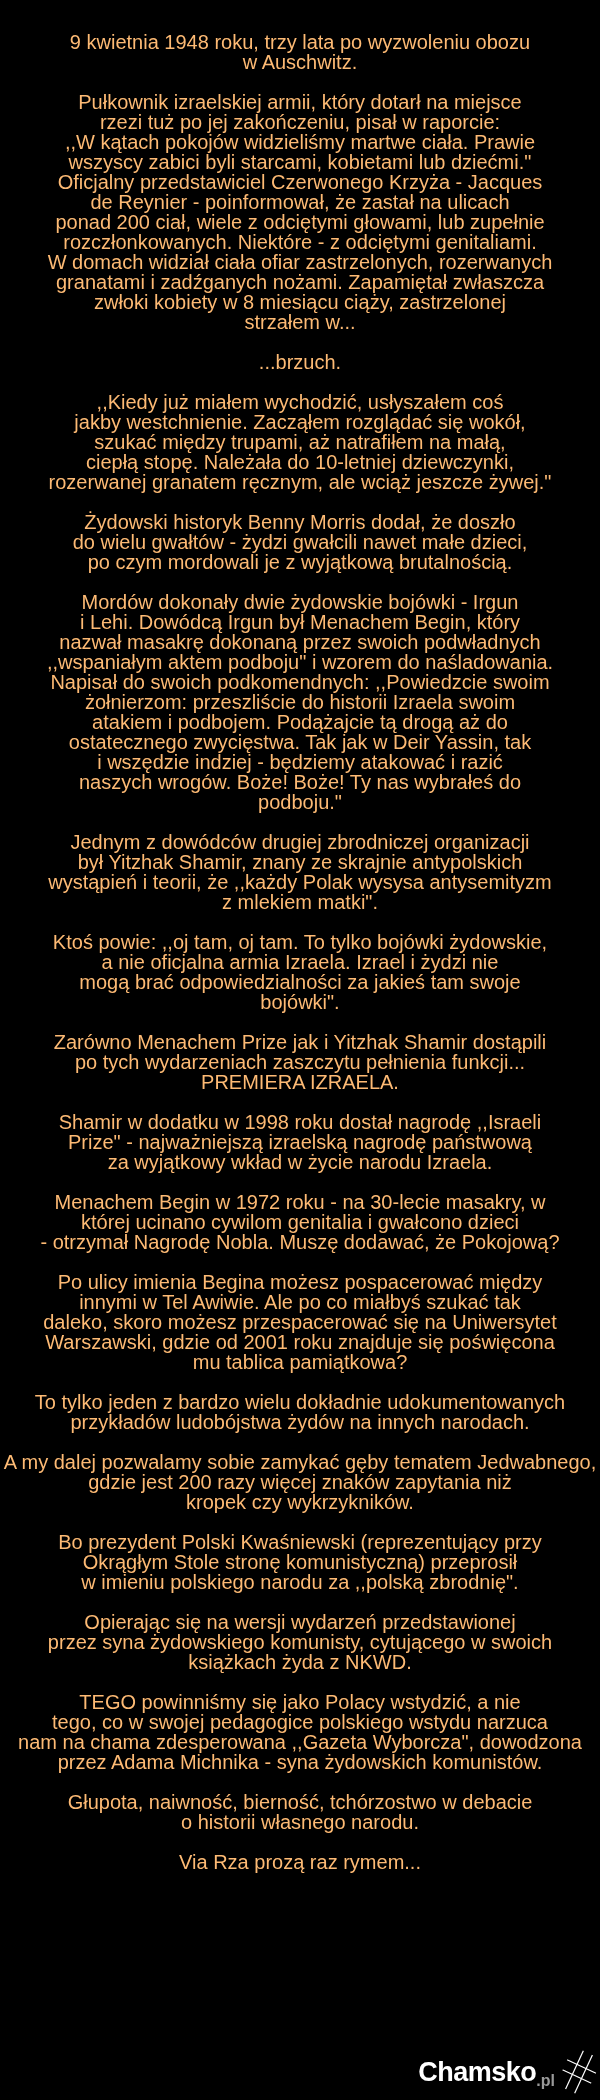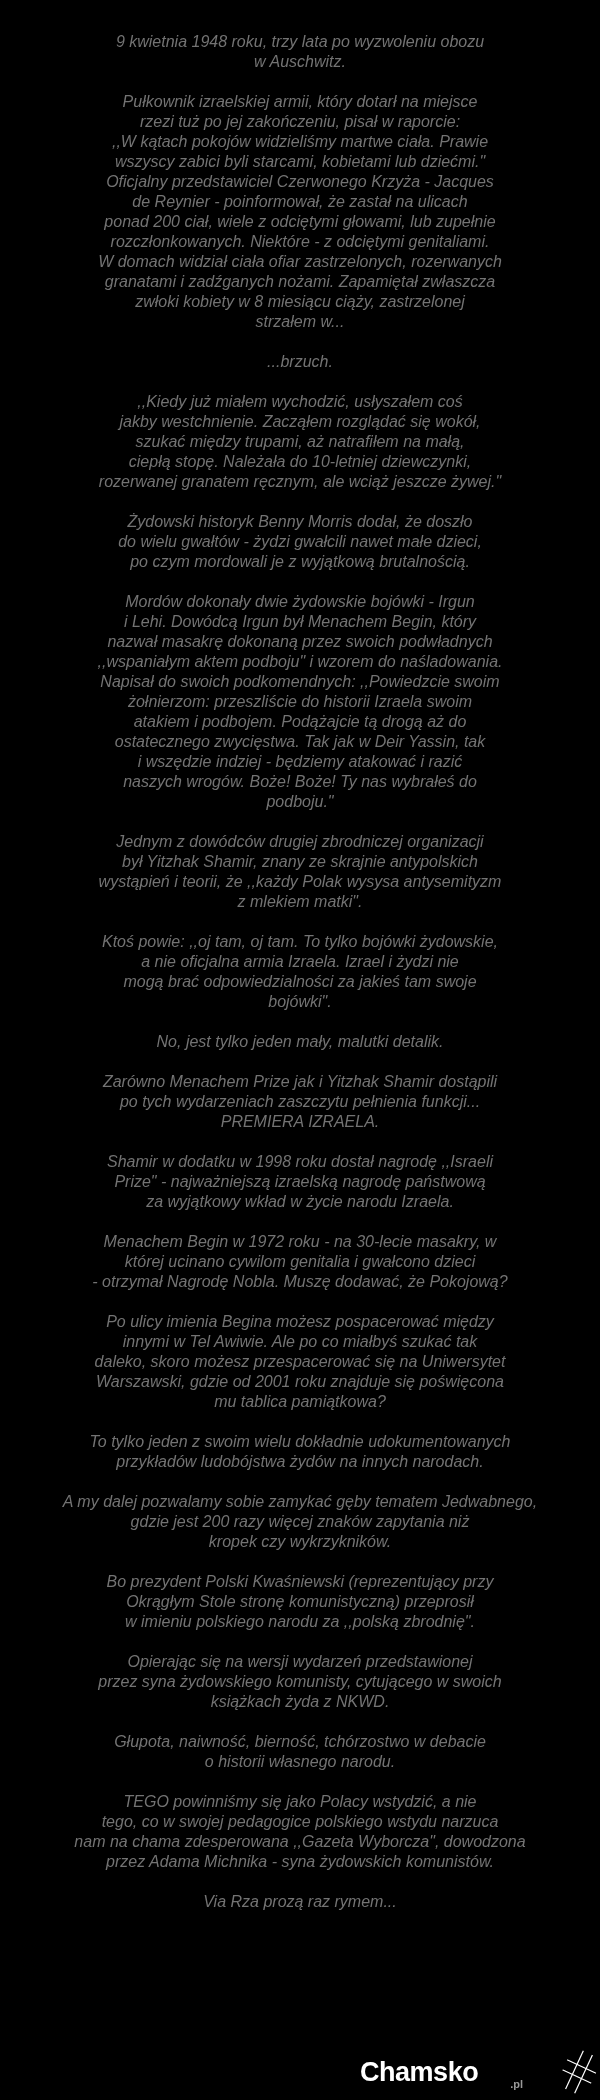--- a/index.html
+++ b/index.html
@@ -8,48 +8,46 @@
     height: 2100px;
     background: #000000;
     position: relative;
     overflow: hidden;
     font-family: "Liberation Sans", sans-serif;
   }
   .article {
     box-sizing: border-box;
     width: 600px;
     padding: 32px 0 0 0;
-    color: #737373;
-    font-size: 16px;
+    color: #fdba74;
+    font-size: 20px;
     line-height: 20px;
     text-align: center;
-    font-style: italic;
   }
   .article p {
     margin: 20px 2px;
     white-space: pre-line;
   }
   .article p:first-child { margin-top: 0; }
   .logo {
     position: absolute;
     top: 2050px;
     right: 5px;
     display: flex;
     align-items: center;
-    gap: 32px;
   }
   .brand {
     font-weight: bold;
     font-size: 27px;
     letter-spacing: -0.5px;
     color: #ffffff;
   }
   .brand-suffix {
     font-weight: bold;
-    font-size: 11px;
+    font-size: 16px;
     color: #999999;
     align-self: flex-end;
     padding-bottom: 4px;
   }
   .hash {
     margin-left: 8px;
     transform: rotate(25deg);
   }
 </style>
 </head>
@@ -91,52 +89,51 @@
 naszych wrogów. Boże! Boże! Ty nas wybrałeś do
 podboju."</p>
   <p>Jednym z dowódców drugiej zbrodniczej organizacji
 był Yitzhak Shamir, znany ze skrajnie antypolskich
 wystąpień i teorii, że ,,każdy Polak wysysa antysemityzm
 z mlekiem matki".</p>
   <p>Ktoś powie: ,,oj tam, oj tam. To tylko bojówki żydowskie,
 a nie oficjalna armia Izraela. Izrael i żydzi nie
 mogą brać odpowiedzialności za jakieś tam swoje
 bojówki".</p>
-  <p>No, jest tylko jeden mały, malutki detalik.</p>
   <p>Zarówno Menachem Prize jak i Yitzhak Shamir dostąpili
 po tych wydarzeniach zaszczytu pełnienia funkcji...
 PREMIERA IZRAELA.</p>
   <p>Shamir w dodatku w 1998 roku dostał nagrodę ,,Israeli
 Prize" - najważniejszą izraelską nagrodę państwową
 za wyjątkowy wkład w życie narodu Izraela.</p>
   <p>Menachem Begin w 1972 roku - na 30-lecie masakry, w
 której ucinano cywilom genitalia i gwałcono dzieci
 - otrzymał Nagrodę Nobla. Muszę dodawać, że Pokojową?</p>
   <p>Po ulicy imienia Begina możesz pospacerować między
 innymi w Tel Awiwie. Ale po co miałbyś szukać tak
 daleko, skoro możesz przespacerować się na Uniwersytet
 Warszawski, gdzie od 2001 roku znajduje się poświęcona
 mu tablica pamiątkowa?</p>
-  <p>To tylko jeden z swoim wielu dokładnie udokumentowanych
+  <p>To tylko jeden z bardzo wielu dokładnie udokumentowanych
 przykładów ludobójstwa żydów na innych narodach.</p>
   <p>A my dalej pozwalamy sobie zamykać gęby tematem Jedwabnego,
 gdzie jest 200 razy więcej znaków zapytania niż
 kropek czy wykrzykników.</p>
   <p>Bo prezydent Polski Kwaśniewski (reprezentujący przy
 Okrągłym Stole stronę komunistyczną) przeprosił
 w imieniu polskiego narodu za ,,polską zbrodnię".</p>
   <p>Opierając się na wersji wydarzeń przedstawionej
 przez syna żydowskiego komunisty, cytującego w swoich
 książkach żyda z NKWD.</p>
-  <p>Głupota, naiwność, bierność, tchórzostwo w debacie
-o historii własnego narodu.</p>
   <p>TEGO powinniśmy się jako Polacy wstydzić, a nie
 tego, co w swojej pedagogice polskiego wstydu narzuca
 nam na chama zdesperowana ,,Gazeta Wyborcza", dowodzona
 przez Adama Michnika - syna żydowskich komunistów.</p>
+  <p>Głupota, naiwność, bierność, tchórzostwo w debacie
+o historii własnego narodu.</p>
   <p>Via Rza prozą raz rymem...</p>
 </div>
 
 <div class="logo">
   <span class="brand">Chamsko</span>
     <span class="brand-suffix">.pl</span>
   <svg class="hash" width="32" height="44" viewBox="0 0 32 44" aria-hidden="true">
     <line x1="11" y1="1" x2="11" y2="43" stroke="#ffffff" stroke-width="1.2"></line>
     <line x1="21" y1="1" x2="21" y2="43" stroke="#ffffff" stroke-width="1.2"></line>
     <line x1="0" y1="16" x2="32" y2="16" stroke="#ffffff" stroke-width="1.2"></line>

